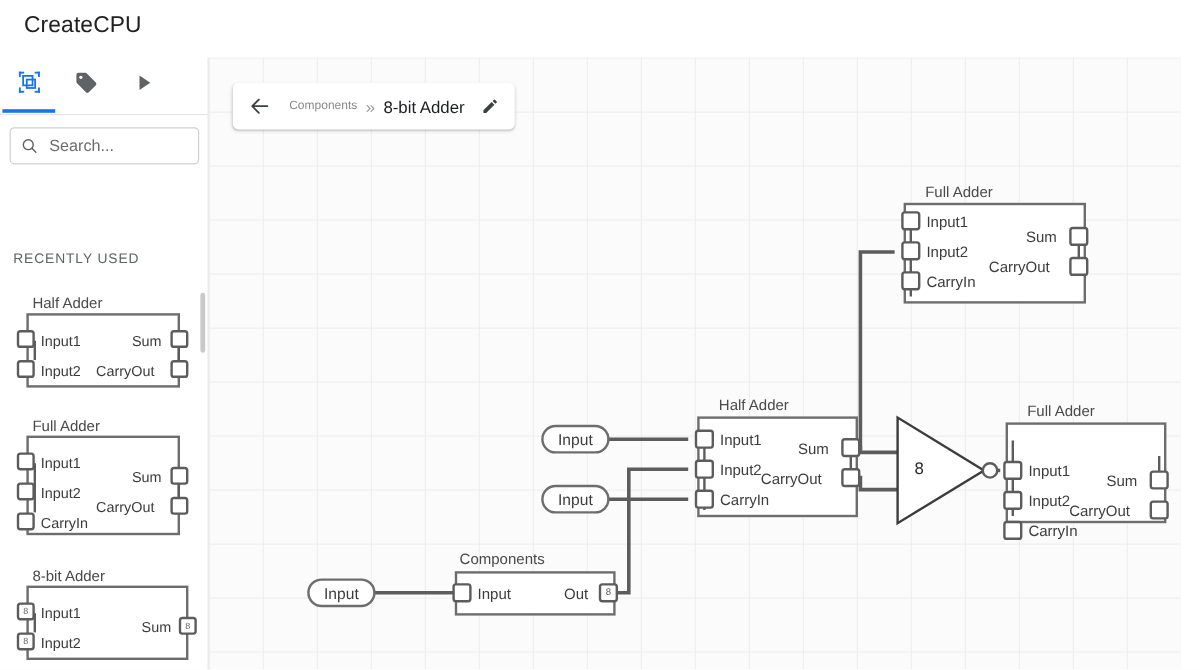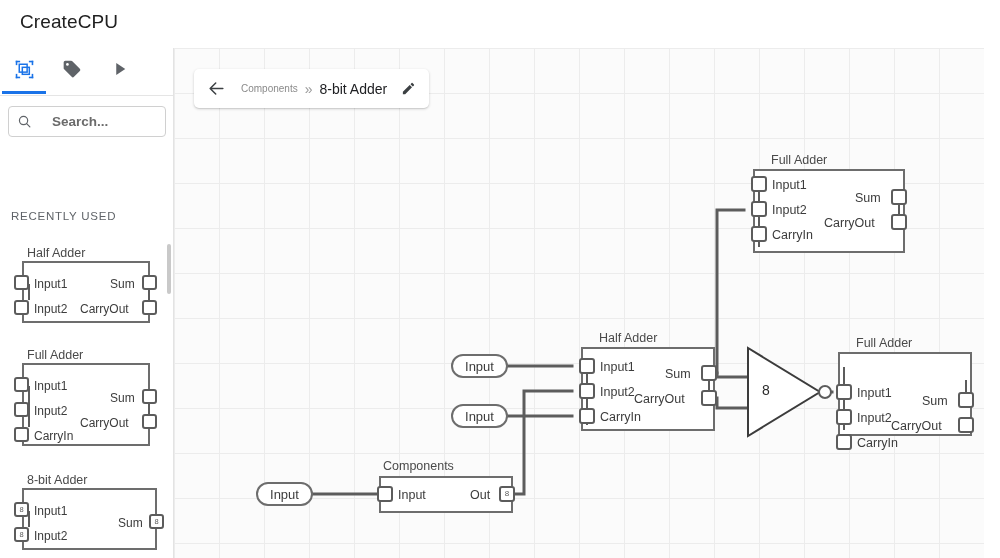--- a/index.html
+++ b/index.html
@@ -42,22 +42,22 @@
     position:absolute;left:2px;bottom:0;width:44px;height:3px;background:#1a73e8;
   }
 
   .search-wrap{
     position:absolute;left:8px;top:58px;width:158px;height:31px;
     border:1px solid #d0d0d0;border-radius:4px;
     display:flex;align-items:center;box-sizing:border-box;background:#fff;
   }
   .search-icon{margin-left:8px;display:flex;align-items:center;}
   .search-input{
-    border:0;outline:0;flex:1;margin-left:18px;margin-right:6px;
-    font-family:inherit;font-size:13.5px;color:#4a4a4a;background:transparent;font-weight:bold;
+    border:0;outline:0;flex:1;margin-left:7px;margin-right:6px;
+    font-family:inherit;font-size:13.5px;color:#4a4a4a;background:transparent;
   }
   .search-input::placeholder{color:#6b6b6b;}
 
   .sec-head{
     position:absolute;left:11px;font-size:11.5px;letter-spacing:.75px;
     color:#5f6368;text-transform:uppercase;
   }
   .sec-recently{top:162px;}
 
   

